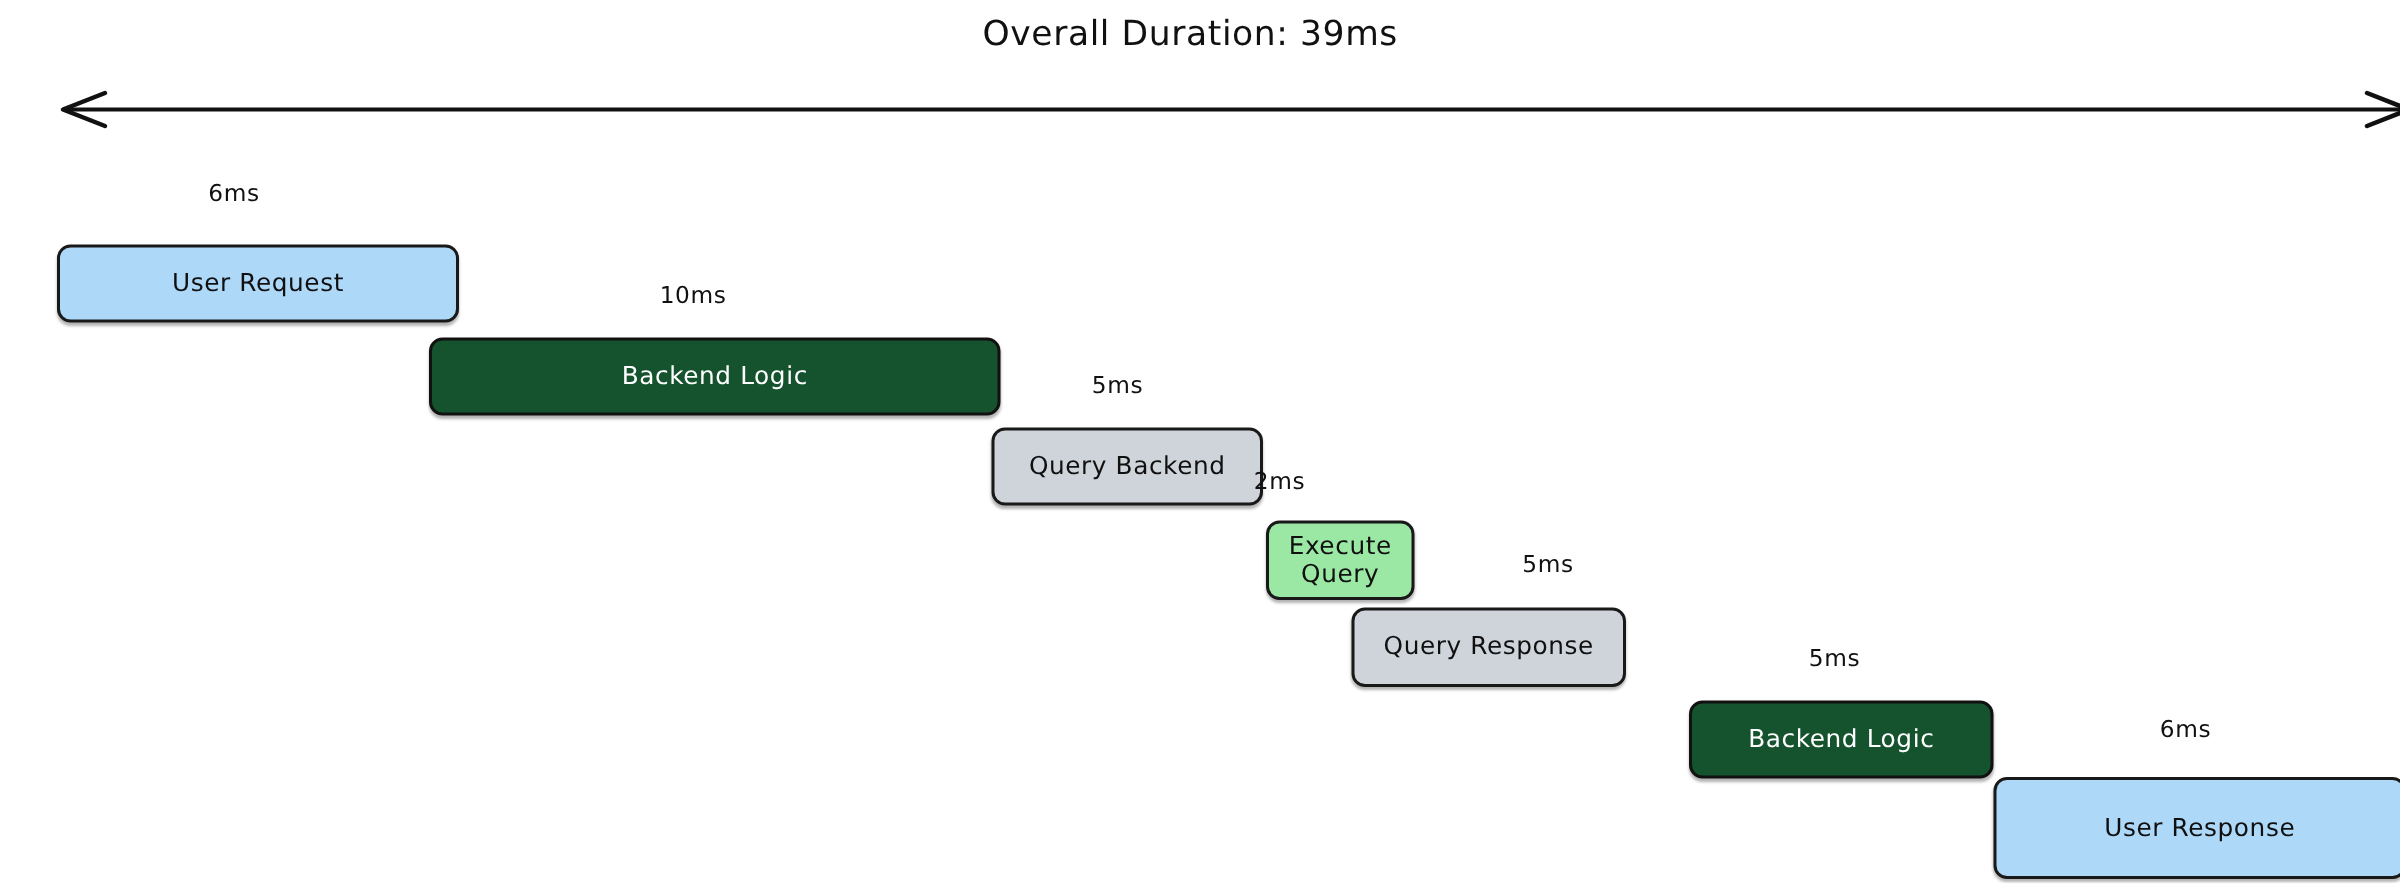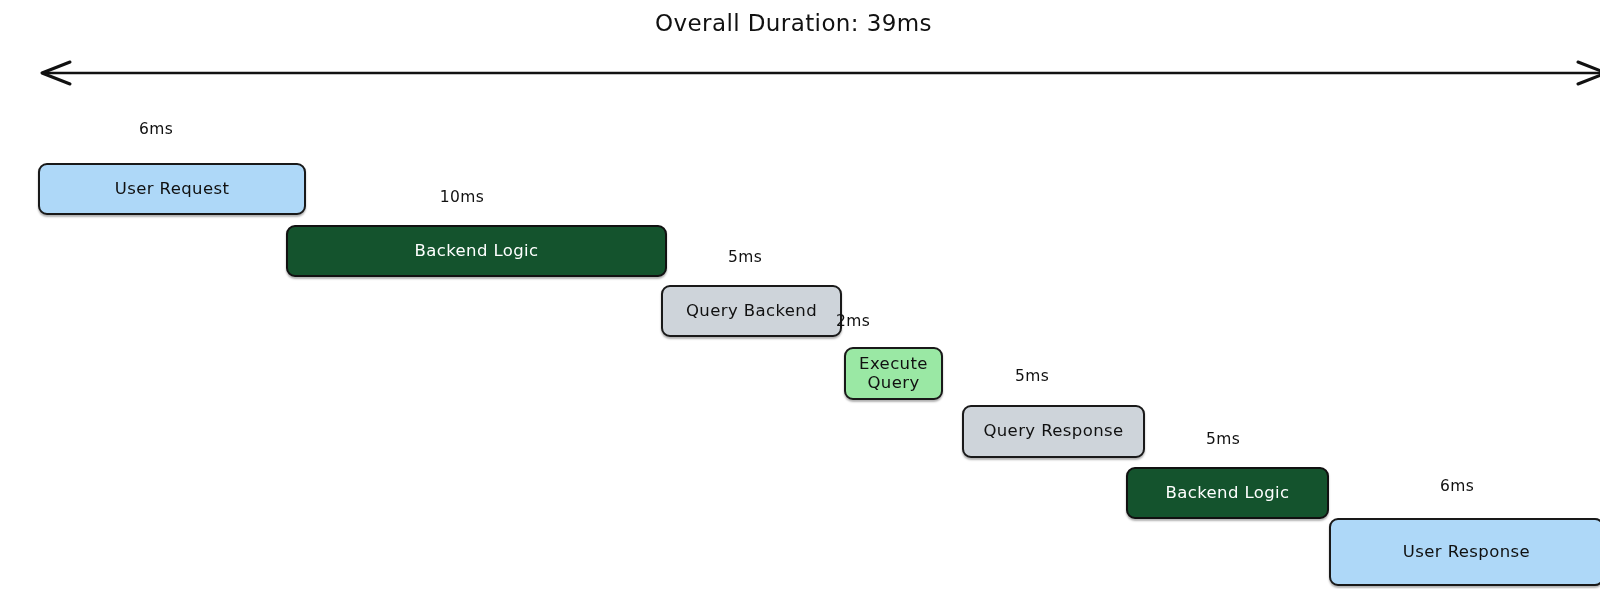--- a/index.html
+++ b/index.html
@@ -91,21 +91,21 @@
       <div class="bar hand dark" style="left: 260px; top: 225px; width: 381px; height: 52px;">
         <span class="bar-label">Backend Logic</span>
       </div>
       <div class="bar hand gray" style="left: 635px; top: 285px; width: 181px; height: 52px;">
         <span class="bar-label">Query Backend</span>
       </div>
       <div class="bar hand green" style="left: 818px; top: 347px; width: 99px; height: 53px; text-align: center;">
         <span class="bar-label">Execute
 Query</span>
       </div>
-      <div class="bar hand gray" style="left: 936px; top: 405px; width: 183px; height: 53px;">
+      <div class="bar hand gray" style="left: 875px; top: 405px; width: 183px; height: 53px;">
         <span class="bar-label">Query Response</span>
       </div>
       <div class="bar hand dark" style="left: 1100px; top: 467px; width: 203px; height: 52px;">
         <span class="bar-label">Backend Logic</span>
       </div>
       <div class="bar hand blue" style="left: 1303px; top: 518px; width: 275px; height: 68px;">
         <span class="bar-label">User Response</span>
       </div>
     </div>
   <div id="durations-layer">

